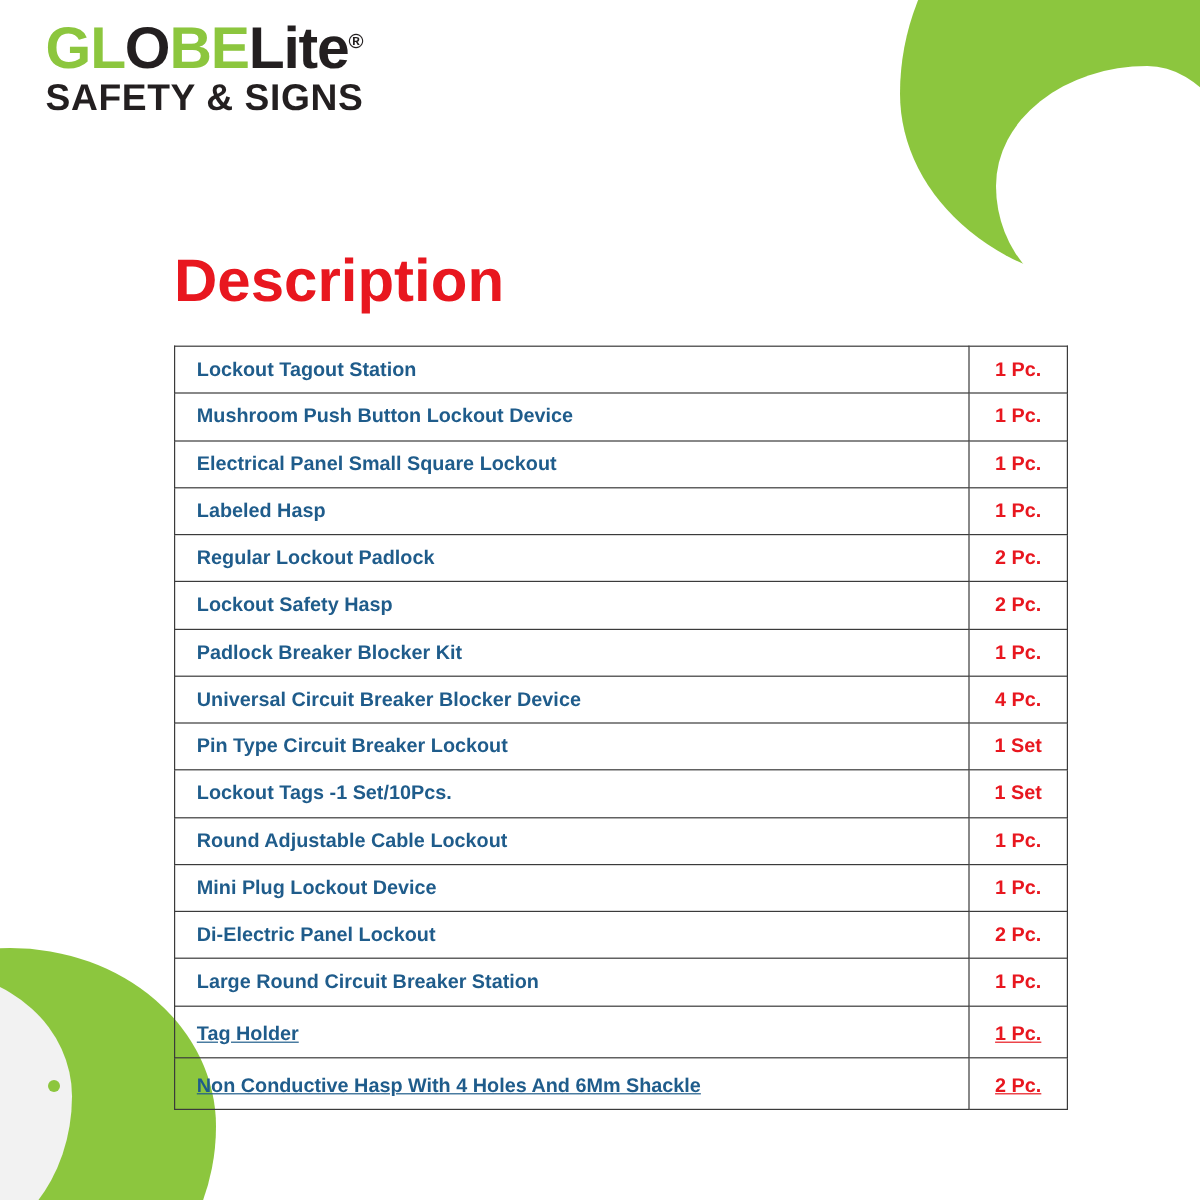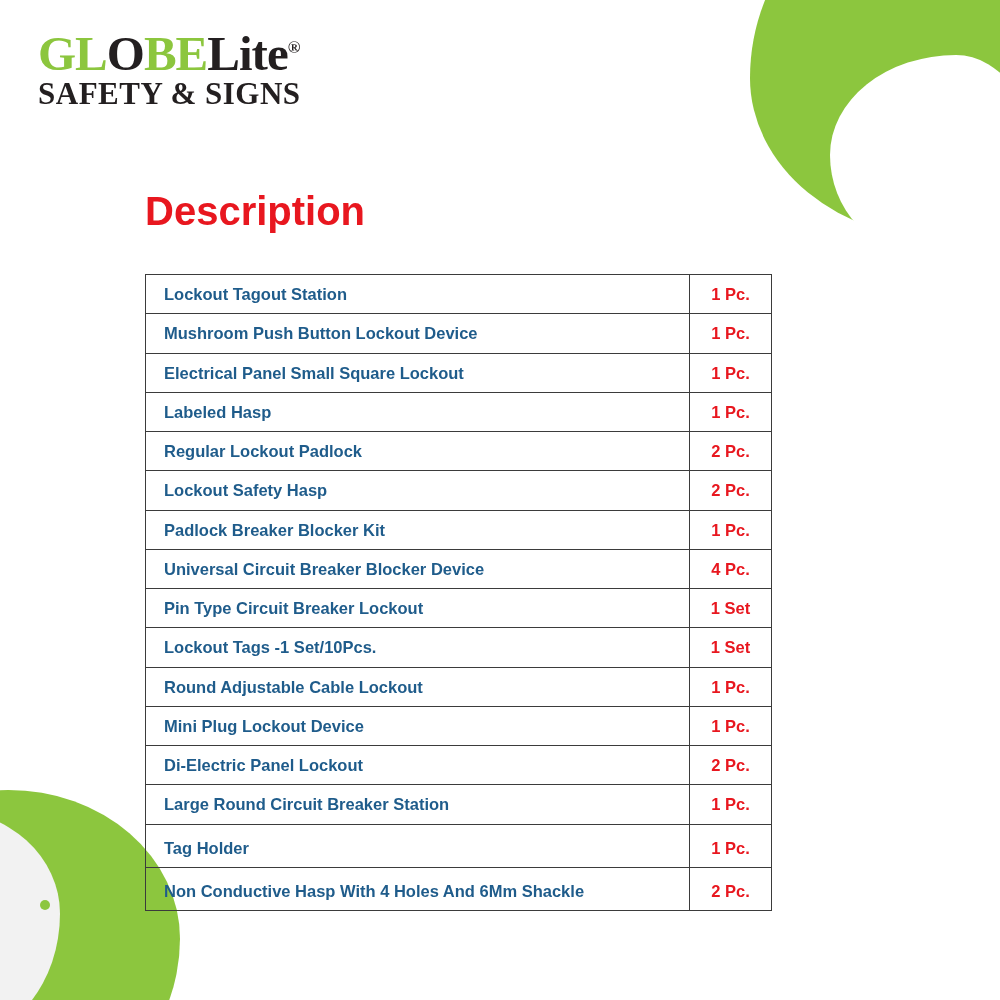--- a/index.html
+++ b/index.html
@@ -64,24 +64,23 @@
     width: 10px;
     height: 10px;
     border-radius: 50%;
     background: #8cc63e;
     z-index: 2;
   }
 
   
   .logo {
     position: absolute;
-    top: 28px;
+    top: 16px;
     left: 38px;
     z-index: 5;
-    font-family: Liberation Serif, serif;
   }
   .logo-line1 {
     font-size: 49px;
     font-weight: bold;
     letter-spacing: -1px;
     line-height: 1.05;
     white-space: nowrap;
   }
   .logo-line1 .g1 { color: #8cc63e; }
   .logo-line1 .g2 { color: #231f20; }
@@ -97,35 +96,35 @@
     color: #231f20;
     letter-spacing: 0.5px;
     line-height: 1.1;
     margin-top: -2px;
     white-space: nowrap;
   }
 
   
   .heading {
     position: absolute;
-    top: 189px;
+    top: 205px;
     left: 145px;
-    font-size: 40px;
+    font-size: 50px;
     font-weight: bold;
     color: #e8171f;
     letter-spacing: 0px;
     z-index: 5;
   }
 
   
   .table-wrap {
     position: absolute;
-    top: 274px;
+    top: 288px;
     left: 145px;
-    width: 627px;
+    width: 745px;
     z-index: 5;
   }
   table.desc-table {
     border-collapse: collapse;
     width: 100%;
     table-layout: fixed;
   }
   table.desc-table td {
     border: 1px solid #3b3b3b;
     padding: 8px 0 8px 18px;
@@ -137,20 +136,21 @@
   }
   table.desc-table td.qty {
     width: 82px;
     text-align: center;
     padding: 8px 0;
     color: #e8171f;
     font-size: 16.5px;
   }
   table.desc-table tr.tall td {
     padding-top: 12px;
+    text-decoration: underline;
   }
 </style>
 </head>
 <body>
 
 <div class="blob-top-right"></div>
 <div class="blob-top-right-inner"></div>
 <div class="blob-bottom-left"></div>
 <div class="blob-bottom-left-inner"></div>
 <div class="blob-dot"></div>

